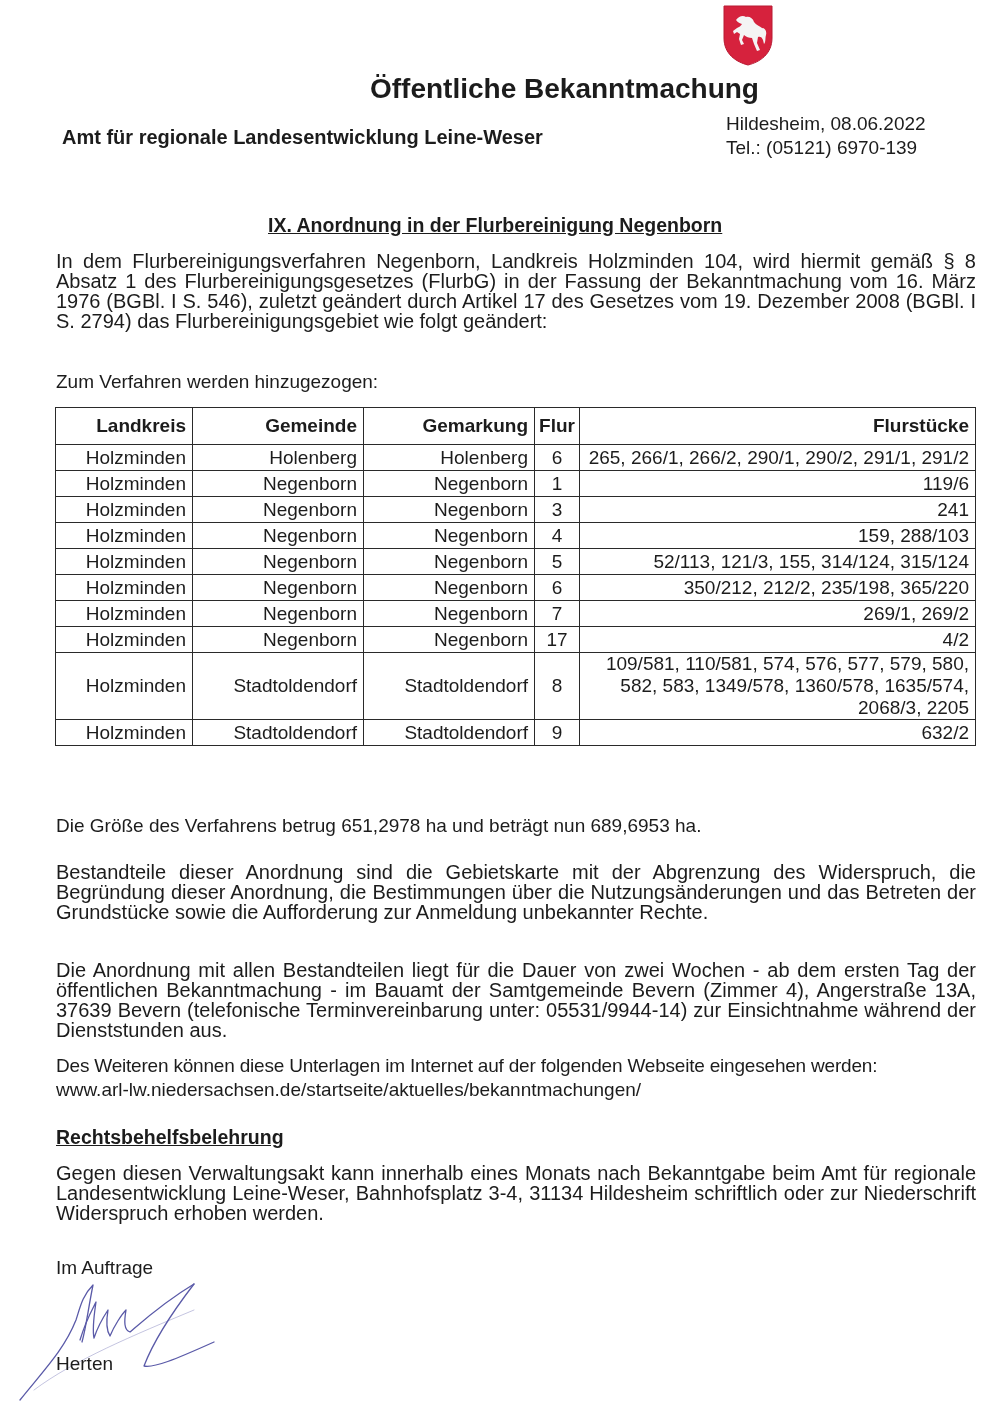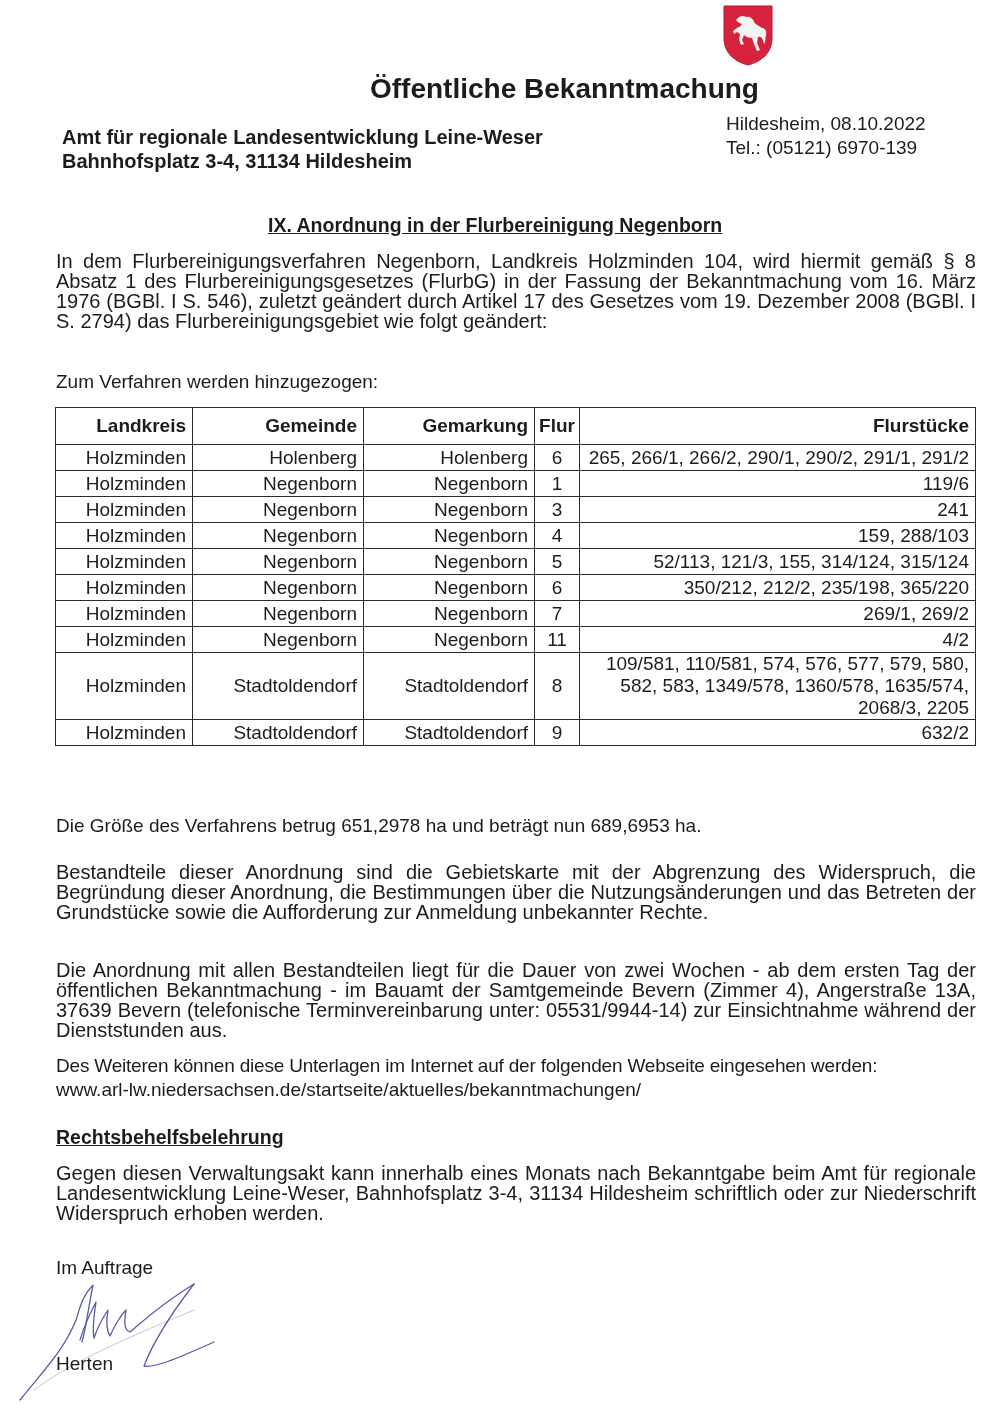--- a/index.html
+++ b/index.html
@@ -106,25 +106,24 @@
 <svg id="crest" class="abs" viewBox="0 0 52 62">
   <path d="M2 2 H50 V34 C50 50 38 58 26 61 C14 58 2 50 2 34 Z" fill="#d6223d" stroke="#b81a33" stroke-width="1"></path>
 
   <path d="M14 16 C17 12 21 11 24 13 C27 12 31 14 32 18 C34 21 38 22 40 24 C43 24 45 27 44 31 C43 34 44 38 42 40 L41 36 C40 33 38 32 36 33 L35 39 L38 46 L35 47 L32 40 L30 34 C27 34 24 33 22 31 L20 36 L22 40 L19 41 L17 35 L18 30 L15 28 L12 30 L11 27 L15 24 C17 23 19 22 20 20 C18 19 16 19 14 16 Z" fill="#f4f4f4"></path>
 </svg>
 
 <div class="abs pub-title">Öffentliche Bekanntmachung</div>
 
 <div class="abs sender">
   <div class="b">Amt für regionale Landesentwicklung Leine-Weser</div>
-  <div class="b">Bahnhofsplatz 3-4, 31134 Hildesheim</div>
 </div>
 
 <div class="abs dateblock">
-  <div>Hildesheim, 08.10.2022</div>
+  <div>Hildesheim, 08.06.2022</div>
   <div>Tel.: (05121) 6970-139</div>
 </div>
 
 <div class="abs section-title">IX. Anordnung in der Flurbereinigung Negenborn</div>
 
 <div class="abs para" style="top:251px;">In dem Flurbereinigungsverfahren Negenborn, Landkreis Holzminden 104, wird hiermit gemäß § 8 Absatz 1 des Flurbereinigungsgesetzes (FlurbG) in der Fassung der Bekanntmachung vom 16. März 1976 (BGBl. I S. 546), zuletzt geändert durch Artikel 17 des Gesetzes vom 19. Dezember 2008 (BGBl. I S. 2794) das Flurbereinigungsgebiet wie folgt geändert:</div>
 
 <div class="abs para-left" style="top:370px;">Zum Verfahren werden hinzugezogen:</div>
 
 <table id="plot-table" class="abs">
@@ -184,21 +183,21 @@
         <td>Holzminden</td>
         <td>Negenborn</td>
         <td>Negenborn</td>
         <td class="flur">7</td>
         <td>269/1, 269/2</td>
       </tr>
       <tr>
         <td>Holzminden</td>
         <td>Negenborn</td>
         <td>Negenborn</td>
-        <td class="flur">11</td>
+        <td class="flur">17</td>
         <td>4/2</td>
       </tr>
       <tr>
         <td>Holzminden</td>
         <td>Stadtoldendorf</td>
         <td>Stadtoldendorf</td>
         <td class="flur">8</td>
         <td>109/581, 110/581, 574, 576, 577, 579, 580, 582, 583, 1349/578, 1360/578, 1635/574, 2068/3, 2205</td>
       </tr>
       <tr>

